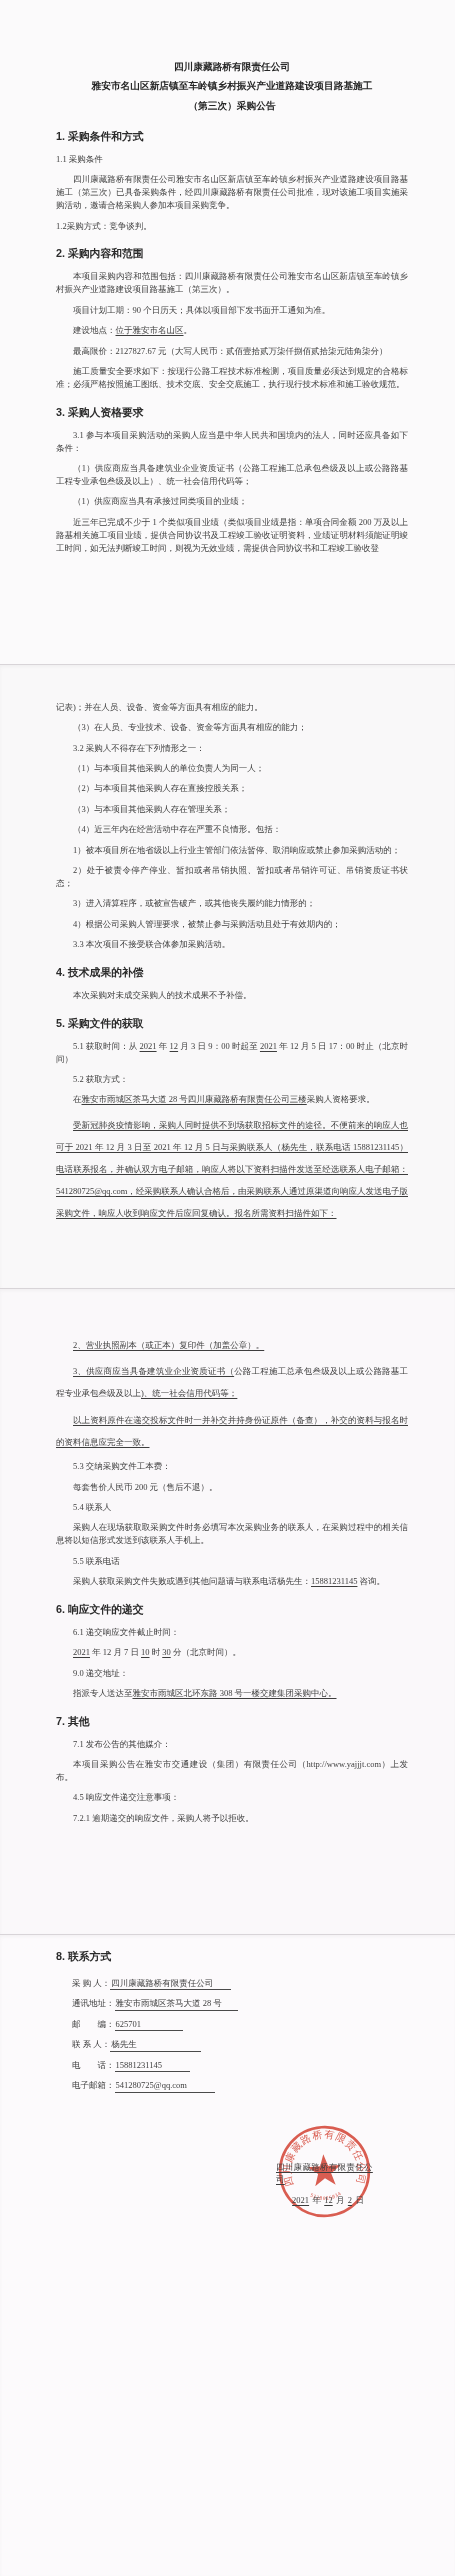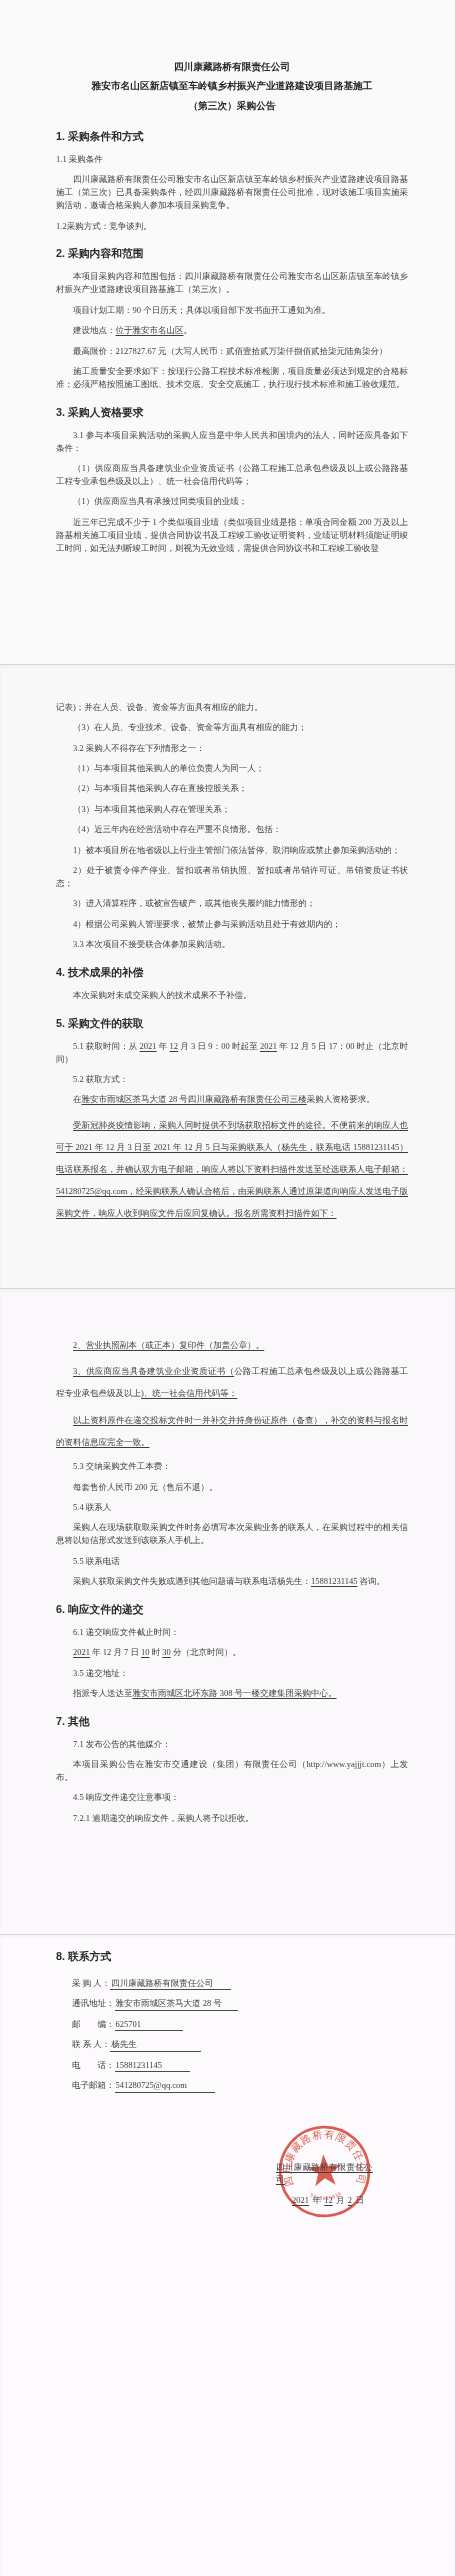--- a/index.html
+++ b/index.html
@@ -117,21 +117,21 @@
         <p class="para indent wide"><span class="u">以上资料原件在递交投标文件时一并补交并持身份证原件（备查），补交的资料与报名时的资料信息应完全一致。</span></p>
         <p class="para indent">5.3 交纳采购文件工本费：</p>
         <p class="para indent">每套售价人民币 200 元（售后不退）。</p>
         <p class="para indent">5.4 联系人</p>
         <p class="para indent">采购人在现场获取取采购文件时务必填写本次采购业务的联系人，在采购过程中的相关信息将以短信形式发送到该联系人手机上。</p>
         <p class="para indent">5.5 联系电话</p>
         <p class="para indent"><span>采购人获取采购文件失败或遇到其他问题请与联系电话杨先生：</span><span class="u">15881231145</span><span> 咨询。</span></p>
         <h2 class="h1">6. 响应文件的递交</h2>
         <p class="para indent">6.1 递交响应文件截止时间：</p>
         <p class="para indent"><span class="u">2021</span><span> 年 12 月 7 日 </span><span class="u">10</span><span> 时 </span><span class="u">30</span><span> 分（北京时间）。</span></p>
-        <p class="para indent">3.5 递交地址：</p>
+        <p class="para indent">9.0 递交地址：</p>
         <p class="para indent"><span>指派专人送达至</span><span class="u b">雅安市雨城区北环东路 308 号一楼交建集团采购中心。</span></p>
         <h2 class="h1">7. 其他</h2>
         <p class="para indent">7.1 发布公告的其他媒介：</p>
         <p class="para indent">本项目采购公告在雅安市交通建设（集团）有限责任公司（http://www.yajjjt.com）上发布。</p>
         <p class="para indent">4.5 响应文件递交注意事项：</p>
         <p class="para indent">7.2.1 逾期递交的响应文件，采购人将予以拒收。</p>
       </section>
       <section class="page p4">
         <h2 class="h1">8. 联系方式</h2>
         <div class="contact-row"><span class="clbl">采 购 人：</span><span class="cval" style="min-width: 117px;">四川康藏路桥有限责任公司</span></div>

